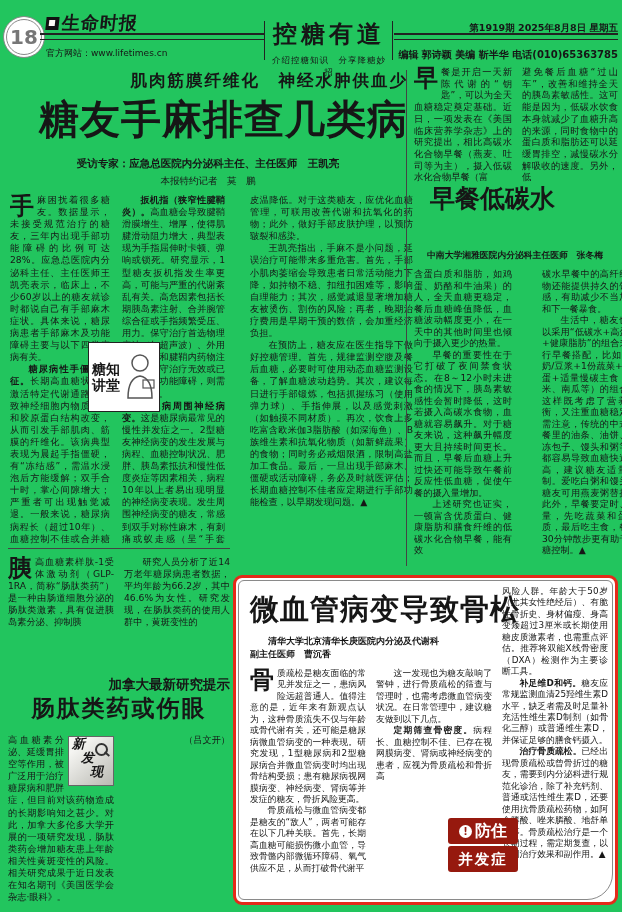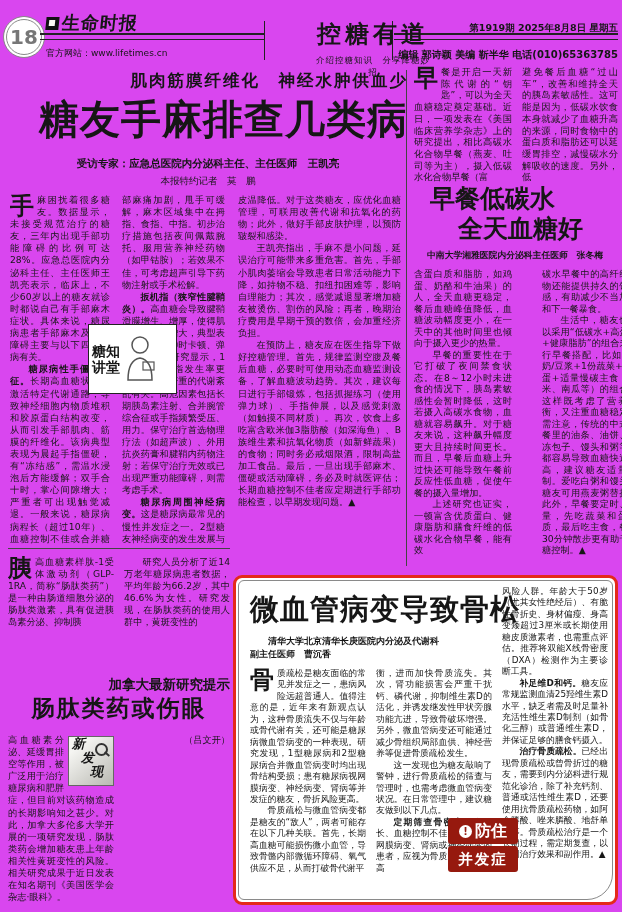--- a/index.html
+++ b/index.html
@@ -1,29 +1,29 @@
 <!DOCTYPE html>
 <html><head>
 <meta charset="utf-8">
 <style>
   html,body{margin:0;padding:0;background:#e9e7e2;}
-  #page{position:relative;width:622px;height:912px;margin:0 auto;background:#d946ef;
+  #page{position:relative;width:622px;height:912px;margin:0 auto;background:#22c55e;
         font-family:"DejaVu Sans",sans-serif;color:#161616;overflow:hidden;}
   
   .pgnum{position:absolute;left:3px;top:16px;width:34px;height:34px;border:4px double #8a8a8a;
          border-radius:50%;color:#777;font-size:20px;font-weight:bold;display:flex;
          align-items:center;justify-content:center;background:#fff;}
   .masthead{position:absolute;left:46px;top:11px;font-size:18px;font-weight:bold;
             transform:skewX(-6deg);letter-spacing:1px;white-space:nowrap;}
   .mlogo{display:inline-block;width:13px;height:13px;background:#111;position:relative;margin-right:3px;top:1px;}
   .mlogo::after{content:"";position:absolute;left:3px;top:3px;width:6px;height:6px;background:#fbfaf5;}
   .website{position:absolute;left:46px;top:47px;font-size:9px;font-weight:normal;}
   .dline{position:absolute;top:33px;height:4px;border-top:2px solid #222;border-bottom:1px solid #222;}
   .vbar{position:absolute;top:21px;height:39px;border-left:1.5px solid #222;}
-  .sect{position:absolute;left:268px;top:18px;width:122px;text-align:center;margin-left:44px;}
+  .sect{position:absolute;left:268px;top:18px;width:122px;text-align:center;}
   .sect .t{font-size:24px;font-weight:bold;letter-spacing:4px;}
   .sect .s{font-size:8.5px;margin-top:5px;letter-spacing:1px;}
   .issue{position:absolute;left:394px;top:22px;width:224px;text-align:right;font-size:9.5px;font-weight:bold;}
   .staff{position:absolute;left:394px;top:48px;width:224px;text-align:right;font-size:10px;font-weight:bold;}
   
   .col{position:absolute;text-align:justify;overflow:hidden;font-size:9.2px;line-height:12.1px;}
   .col p{margin:0;text-indent:2em;}
   .col p.first{text-indent:0;}
   .col p.noind{text-indent:0;}
   .dropcap{float:left;font-size:24px;line-height:23px;font-weight:bold;padding:1px 3px 0 0;}
@@ -31,21 +31,21 @@
   .rule-v{position:absolute;border-left:1px solid #444;}
   .rule-h{position:absolute;border-top:1px solid #444;}
   
   .kicker{position:absolute;left:8px;top:70px;width:400px;text-align:right;
           font-size:16.5px;font-weight:bold;letter-spacing:2px;}
   .headline1{position:absolute;left:8px;top:92px;width:400px;text-align:right;
              font-size:40px;font-weight:bold;letter-spacing:1px;white-space:nowrap;}
   .expert{position:absolute;left:8px;top:157px;width:400px;text-align:center;font-size:10.5px;font-weight:bold;}
   .reporter{position:absolute;left:8px;top:175px;width:400px;text-align:center;font-size:9.5px;}
   
-  .tzbox{position:absolute;left:88px;top:324px;width:89px;height:70px;background:#fff;
+  .tzbox{position:absolute;left:88px;top:342px;width:72px;height:70px;background:#fff;
          border:1.5px solid #222;box-sizing:border-box;display:flex;align-items:center;z-index:3;}
   .tzbox .tz{width:34px;text-align:center;font-weight:bold;font-size:14px;line-height:16px;
              font-family:"DejaVu Serif",serif;}
   
   .headline2{position:absolute;left:414px;top:184px;width:204px;font-size:25px;font-weight:bold;line-height:30px;}
   .headline2 .l1{display:block;padding-left:8px;margin-left:8px;}
   .headline2 .l2{display:block;padding-left:44px;}
   .byline2{position:absolute;left:410px;top:250px;width:210px;text-align:center;font-size:8.8px;font-weight:bold;}
   
   .kicker3{position:absolute;left:8px;top:676px;width:222px;text-align:right;font-size:13.5px;font-weight:bold;}
@@ -102,25 +102,24 @@
     <div class="headline1">糖友手麻排查几类病</div>
     <div class="expert">受访专家：应急总医院内分泌科主任、主任医师　王凯亮</div>
     <div class="reporter">本报特约记者　莫　鹏</div>
 
     <div class="col" style="left:10px;top:194px;width:100px;height:350px;">
       <p class="first"><span class="dropcap">手</span><span>麻困扰着很多糖友。数据显示，未接受规范治疗的糖友，三年内出现手部功能障碍的比例可达28%。应急总医院内分泌科主任、主任医师王凯亮表示，临床上，不少60岁以上的糖友就诊时都说自己有手部麻木症状。具体来说，糖尿病患者手部麻木及功能障碍主要与以下四类疾病有关。</span></p>
       <p><b class="plead">糖尿病性手僵综合征。</b><span>长期高血糖状态会激活特定代谢通路，导致神经细胞内物质堆积和胶原蛋白结构改变，从而引发手部肌肉、筋膜的纤维化。该病典型表现为晨起手指僵硬，有“冻结感”，需温水浸泡后方能缓解；双手合十时，掌心间隙增大；严重者可出现触觉减退。一般来说，糖尿病病程长（超过10年）、血糖控制不佳或合并糖尿病肾病的患者风险更高。在治疗上需要强化血糖控制，同时辅以温水浸泡、按摩等物理治疗；对于顽固性硬结，可考虑超声引导下药物注射。</span></p>
 
     </div>
     <div class="col" style="left:122px;top:194px;width:103px;height:350px;">
-      <p class="first"><span>部麻痛加剧，甩手可缓解，麻木区域集中在拇指、食指、中指。初步治疗措施包括夜间佩戴腕托、服用营养神经药物（如甲钴胺）；若效果不佳，可考虑超声引导下药物注射或手术松解。</span></p>
       <p><b class="plead">扳机指（狭窄性腱鞘炎）。</b><span>高血糖会导致腱鞘滑膜增生、增厚，使得肌腱滑动阻力增大，典型表现为手指屈伸时卡顿、弹响或锁死。研究显示，1型糖友扳机指发生率更高，可能与严重的代谢紊乱有关。高危因素包括长期胰岛素注射、合并腕管综合征或手指频繁受压、用力。保守治疗首选物理疗法（如超声波）、外用抗炎药膏和腱鞘内药物注射；若保守治疗无效或已出现严重功能障碍，则需考虑手术。</span></p>
       <p><b class="plead">糖尿病周围神经病变。</b><span>这是糖尿病最常见的慢性并发症之一。2型糖友神经病变的发生发展与病程、血糖控制状况、肥胖、胰岛素抵抗和慢性低度炎症等因素相关，病程10年以上者易出现明显的神经病变表现。发生周围神经病变的糖友，常感到双手对称性麻木，有刺痛或蚁走感（呈“手套样”分布），往往夜间加重，可伴出汗异常和</span></p>
     </div>
-    <div class="col" style="left:238px;top:194px;width:163px;height:366px;">
+    <div class="col" style="left:250px;top:194px;width:163px;height:366px;">
       <p class="first"><span>皮温降低。对于这类糖友，应优化血糖管理，可联用改善代谢和抗氧化的药物；此外，做好手部皮肤护理，以预防皲裂和感染。</span></p>
       <p><span>王凯亮指出，手麻不是小问题，延误治疗可能带来多重危害。首先，手部小肌肉萎缩会导致患者日常活动能力下降，如持物不稳、扣纽扣困难等，影响自理能力；其次，感觉减退显著增加糖友被烫伤、割伤的风险；再者，晚期治疗费用是早期干预的数倍，会加重经济负担。</span></p>
       <p><span>在预防上，糖友应在医生指导下做好控糖管理。首先，规律监测空腹及餐后血糖，必要时可使用动态血糖监测设备，了解血糖波动趋势。其次，建议每日进行手部锻炼，包括抓握练习（使用弹力球）、手指伸展，以及感觉刺激（如触摸不同材质）。再次，饮食上多吃富含欧米伽3脂肪酸（如深海鱼）、B族维生素和抗氧化物质（如新鲜蔬果）的食物；同时务必戒烟限酒，限制高盐加工食品。最后，一旦出现手部麻木、僵硬或活动障碍，务必及时就医评估；长期血糖控制不佳者应定期进行手部功能检查，以早期发现问题。▲</span></p>
     </div>
 
     <div class="tzbox">
       <div class="tz">
         <span>糖知</span><br>
         <span>讲堂</span>
       </div>
@@ -137,21 +136,20 @@
 
   <div>
     <div class="col" style="left:414px;top:66px;width:98px;height:118px;font-size:9.3px;line-height:11.7px;">
       <p class="first"><span class="dropcap">早</span><span>餐是开启一天新陈代谢的“钥匙”，可以为全天血糖稳定奠定基础。近日，一项发表在《美国临床营养学杂志》上的研究提出，相比高碳水化合物早餐（燕麦、吐司等为主），摄入低碳水化合物早餐（富</span></p>
     </div>
     <div class="col" style="left:522px;top:66px;width:96px;height:118px;font-size:9.3px;line-height:11.7px;">
       <p class="noind">避免餐后血糖“过山车”，改善和维持全天的胰岛素敏感性。这可能是因为，低碳水饮食本身就减少了血糖升高的来源，同时食物中的蛋白质和脂肪还可以延缓胃排空，减慢碳水分解吸收的速度。另外，低</p>
     </div>
     <div class="headline2">
       <span class="l1">早餐低碳水</span>
-      <span class="l2">全天血糖好</span>
     </div>
     <div class="byline2">中南大学湘雅医院内分泌科主任医师　张冬梅</div>
     <div class="col" style="left:414px;top:268px;width:98px;height:300px;font-size:9.2px;line-height:11.5px;">
       <p class="noind">含蛋白质和脂肪，如鸡蛋、奶酪和牛油果）的人，全天血糖更稳定，餐后血糖峰值降低，血糖波动幅度更小，在一天中的其他时间里也倾向于摄入更少的热量。</p>
       <p>早餐的重要性在于它打破了夜间禁食状态。在8～12小时未进食的情况下，胰岛素敏感性会暂时降低，这时若摄入高碳水食物，血糖就容易飙升。对于糖友来说，这种飙升幅度更大且持续时间更长。而且，早餐后血糖上升过快还可能导致午餐前反应性低血糖，促使午餐的摄入量增加。</p>
       <p>上述研究也证实，一顿富含优质蛋白、健康脂肪和膳食纤维的低碳水化合物早餐，能有效</p>
     </div>
     <div class="col" style="left:542px;top:268px;width:96px;height:300px;font-size:9.2px;line-height:11.5px;">
       <p class="noind">碳水早餐中的高纤维食物还能提供持久的饱腹感，有助减少不当加餐和下一餐暴食。</p>
       <p>生活中，糖友也可以采用“低碳水+高蛋白+健康脂肪”的组合来进行早餐搭配，比如1杯奶/豆浆+1份蔬菜+1个蛋+适量慢碳主食（玉米、南瓜等）的组合，这样既考虑了营养均衡，又注重血糖稳定。需注意，传统的中式早餐里的油条、油饼、速冻包子、馒头和粥等，都容易导致血糖快速升高，建议糖友适量控制。爱吃白粥和馒头的糖友可用燕麦粥替换。此外，早餐要定时、定量，先吃蔬菜和蛋白质，最后吃主食，餐后30分钟散步更有助于血糖控制。▲</p>
@@ -186,21 +184,20 @@
     <div class="headline4">微血管病变导致骨松</div>
     <div class="byline4">
       <span class="b1">清华大学北京清华长庚医院内分泌及代谢科</span>
       <span class="b2">副主任医师　曹沉香</span>
     </div>
     <div class="col" style="left:14px;top:90px;width:116px;height:226px;">
       <p class="first"><span class="dropcap">骨</span><span>质疏松是糖友面临的常见并发症之一，患病风险远超普通人。值得注意的是，近年来有新观点认为，这种骨质流失不仅与年龄或骨代谢有关，还可能是糖尿病微血管病变的一种表现。研究发现，1型糖尿病和2型糖尿病合并微血管病变时均出现骨结构受损；患有糖尿病视网膜病变、神经病变、肾病等并发症的糖友，骨折风险更高。</span></p>
       <p>骨质疏松与微血管病变都是糖友的“敌人”，两者可能存在以下几种关联。首先，长期高血糖可能损伤微小血管，导致骨骼内部微循环障碍、氧气供应不足，从而打破骨代谢平</p>
     </div>
     <div class="col" style="left:140px;top:90px;width:116px;height:226px;">
-      <p class="noind">衡，进而加快骨质流失。其次，肾功能损害会严重干扰钙、磷代谢，抑制维生素D的活化，并诱发继发性甲状旁腺功能亢进，导致骨破坏增强。另外，微血管病变还可能通过减少骨组织局部血供、神经营养等促进骨质疏松发生。</p>
       <p>这一发现也为糖友敲响了警钟，进行骨质疏松的筛查与管理时，也需考虑微血管病变状况。在日常管理中，建议糖友做到以下几点。</p>
       <p><b class="plead">定期筛查骨密度。</b><span>病程长、血糖控制不佳、已存在视网膜病变、肾病或神经病变的患者，应视为骨质疏松和骨折高</span></p>
     </div>
     <div class="col" style="left:266px;top:8px;width:106px;height:310px;">
       <p class="noind">风险人群。年龄大于50岁（尤其女性绝经后）、有脆性骨折史、身材偏瘦、身高变矮超过3厘米或长期使用糖皮质激素者，也需重点评估。推荐将双能X线骨密度（DXA）检测作为主要诊断工具。</p>
       <p><b class="plead">补足维D和钙。</b><span>糖友应常规监测血清25羟维生素D水平，缺乏者需及时足量补充活性维生素D制剂（如骨化三醇）或普通维生素D，并保证足够的膳食钙摄入。</span></p>
       <p><b class="plead">治疗骨质疏松。</b><span>已经出现骨质疏松或曾骨折过的糖友，需要到内分泌科进行规范化诊治，除了补充钙剂、普通或活性维生素D，还要使用抗骨质疏松药物，如阿仑膦酸、唑来膦酸、地舒单抗等。骨质疏松治疗是一个长期过程，需定期复查，以监测治疗效果和副作用。▲</span></p>
     </div>
     <div class="fz">
       <div class="r r1">

